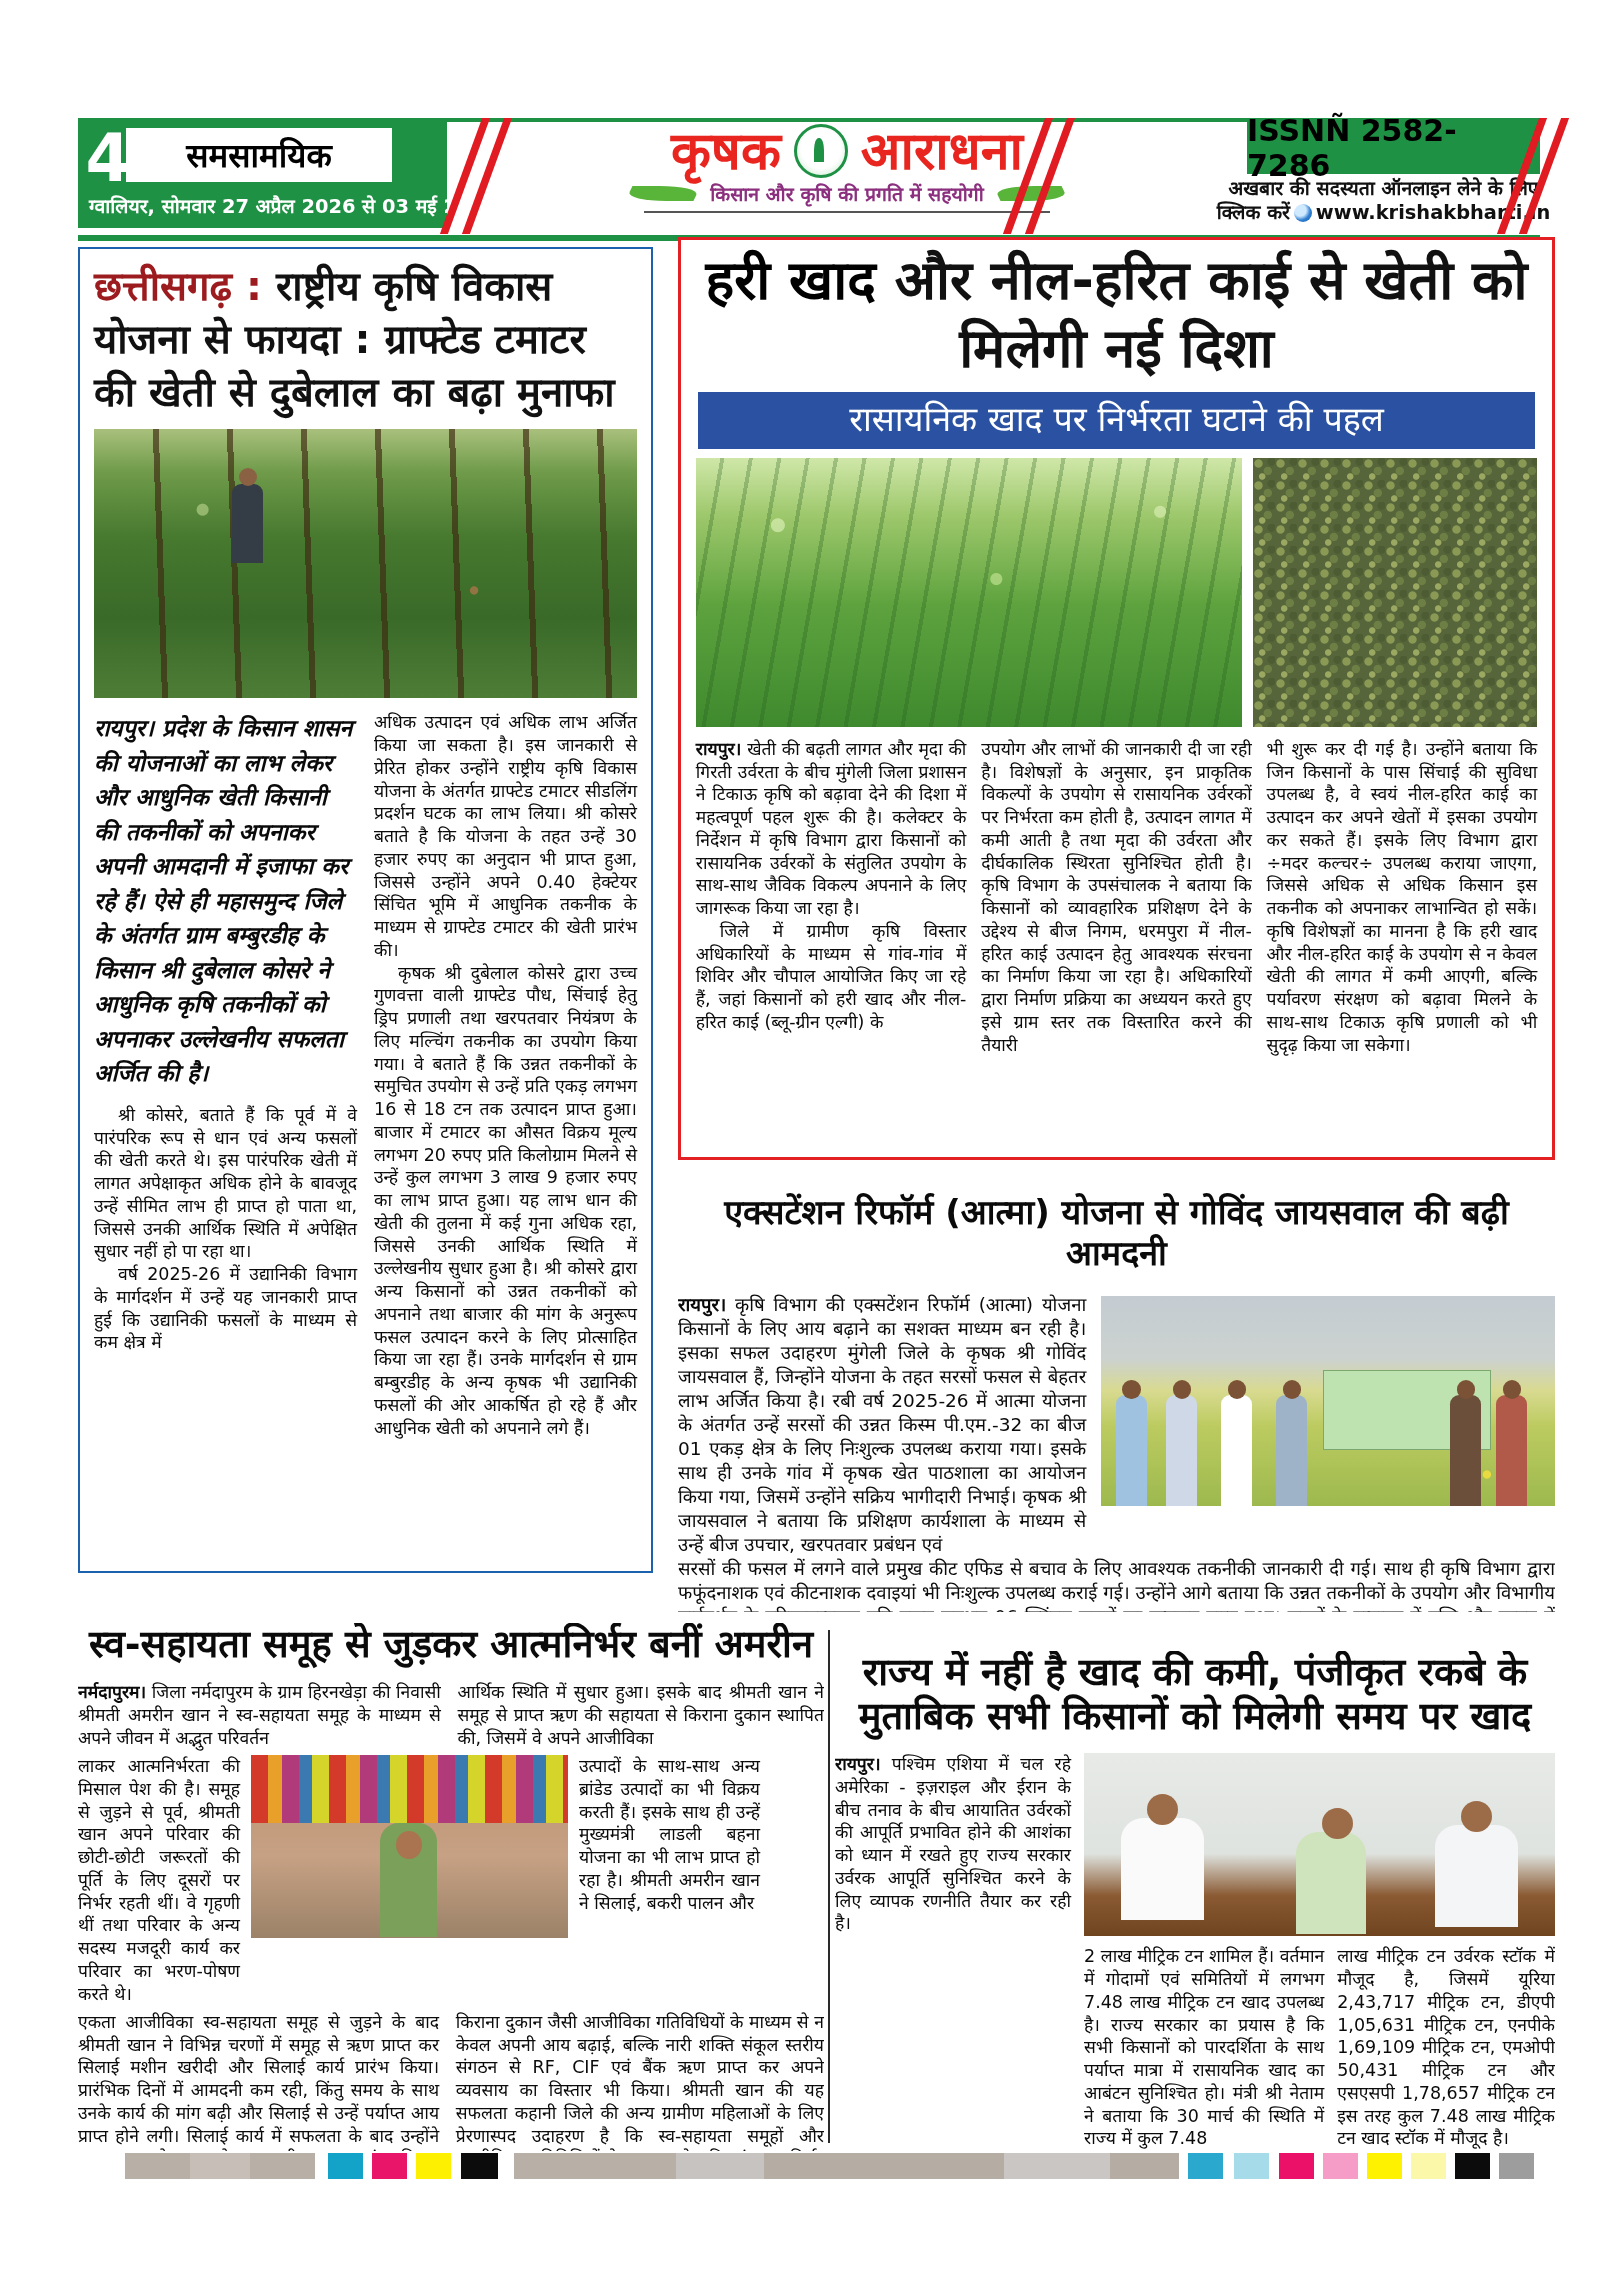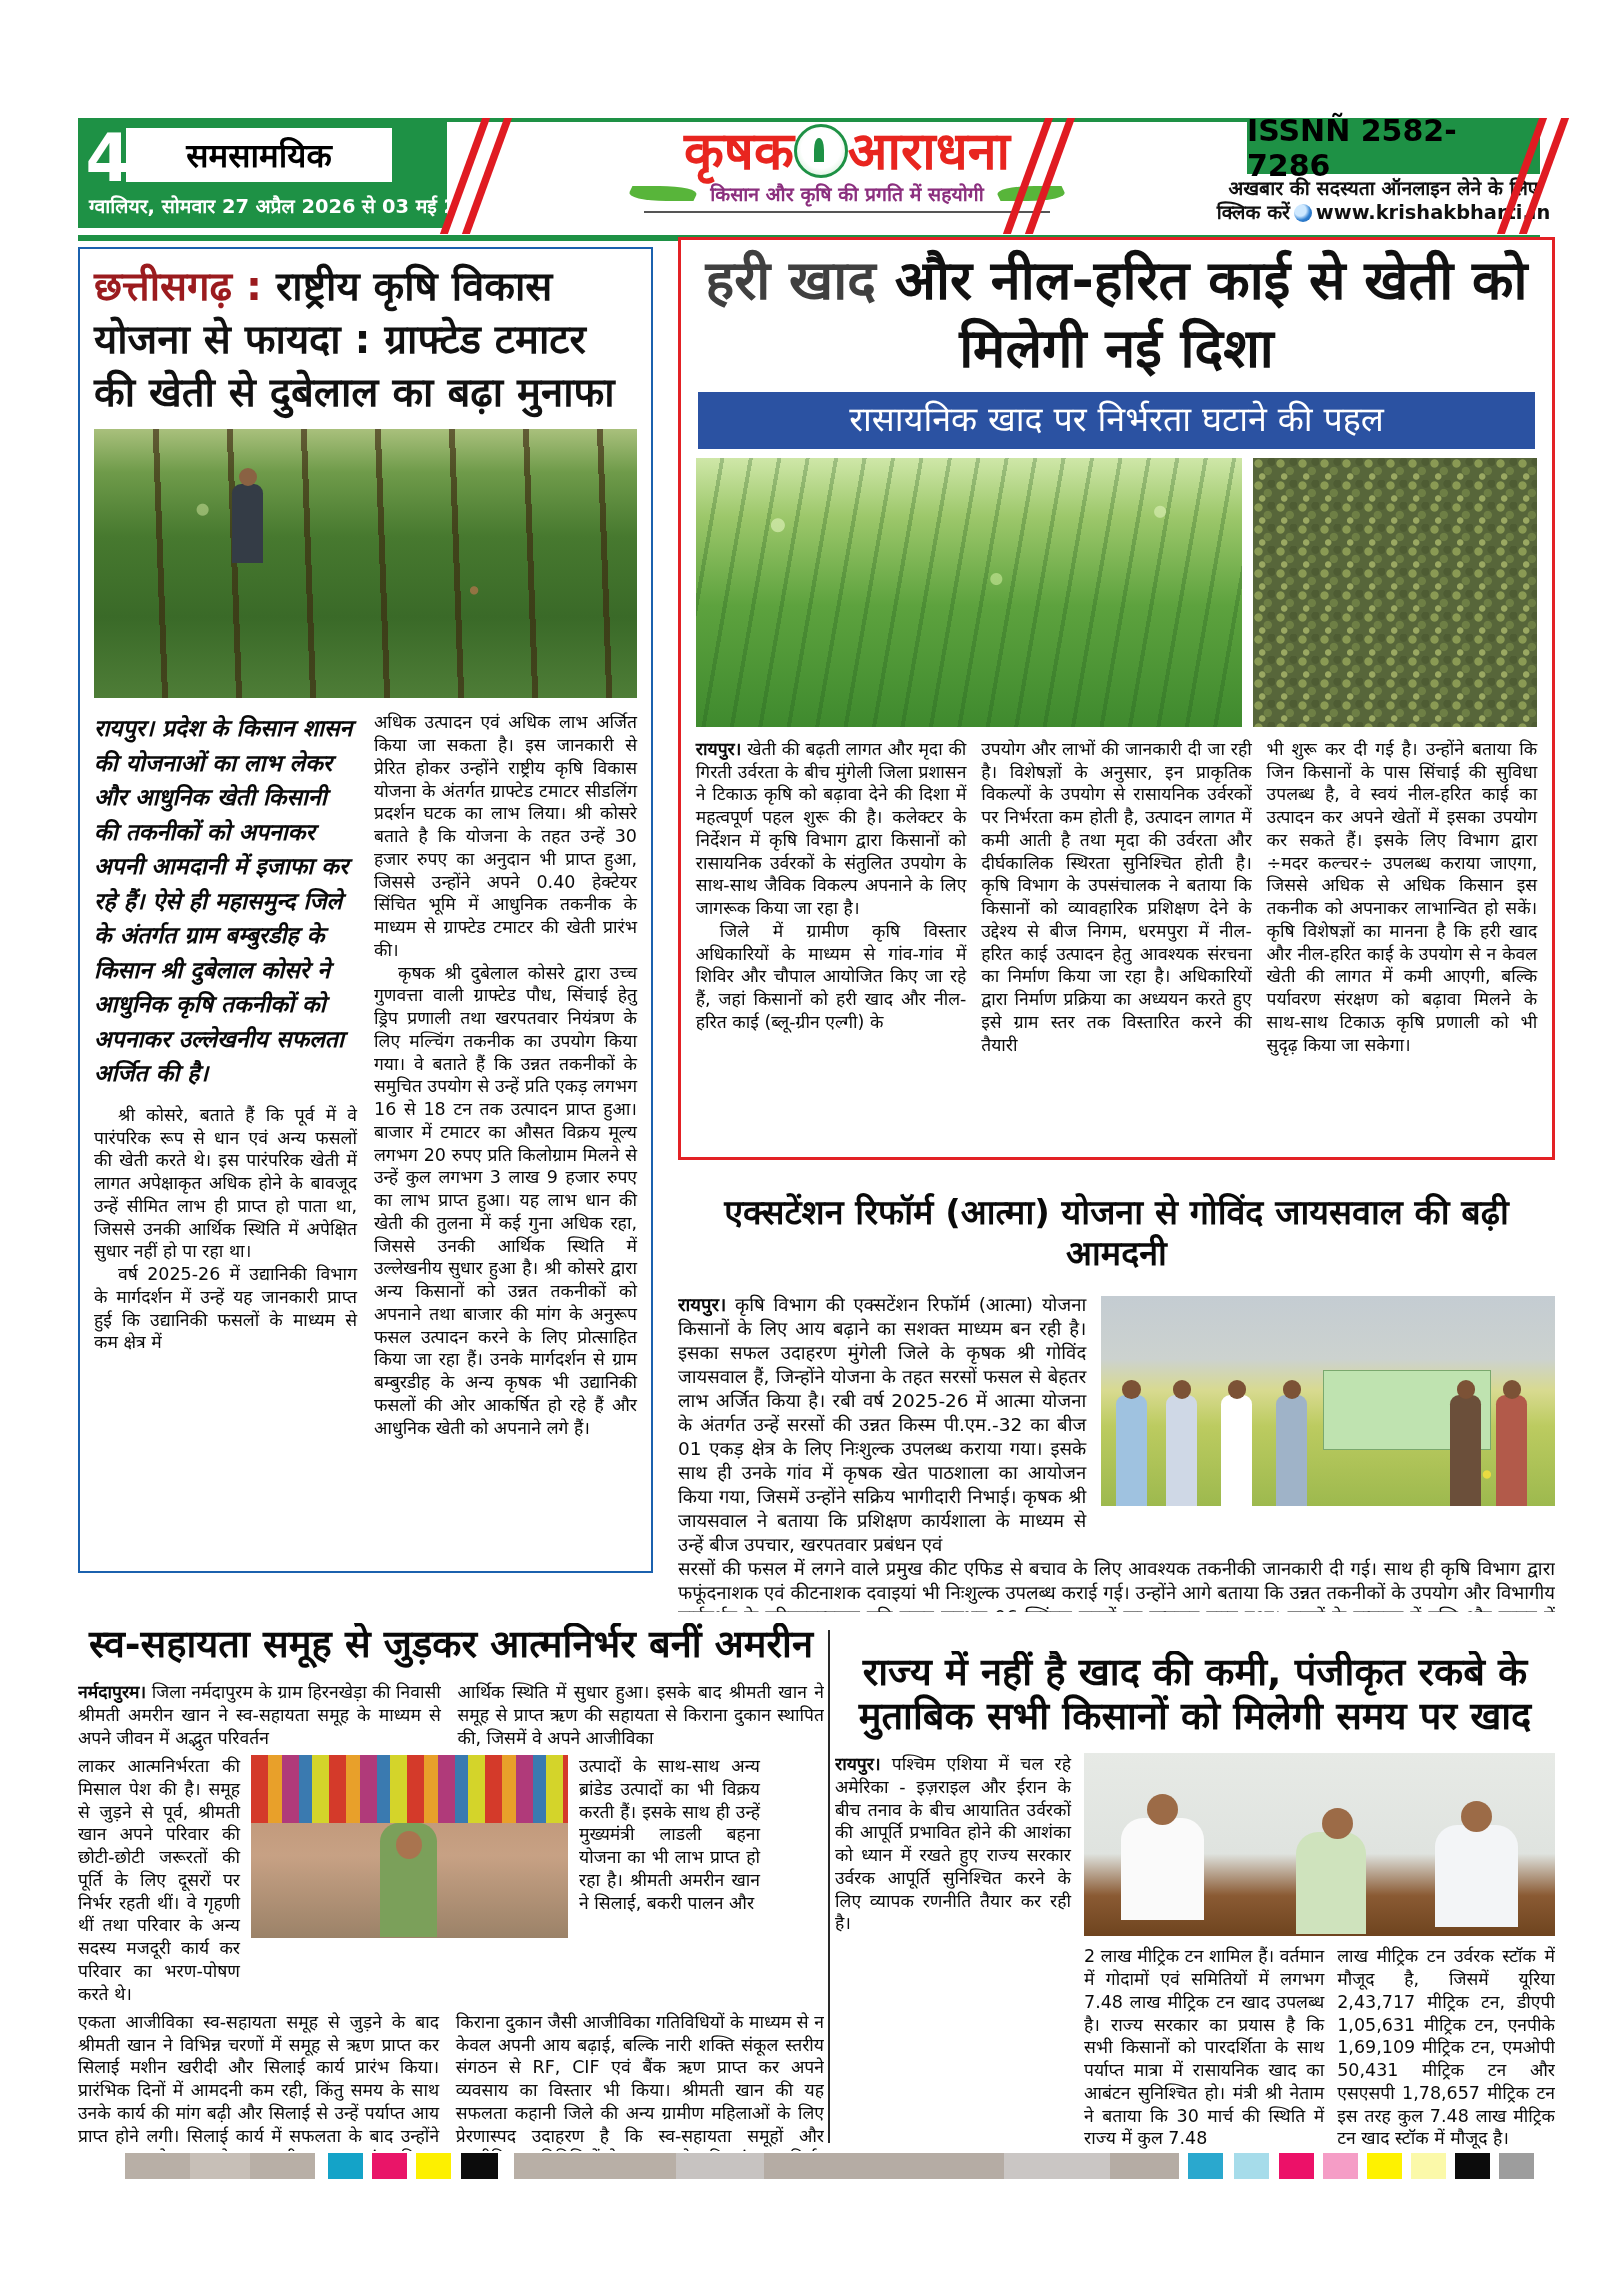--- a/index.html
+++ b/index.html
@@ -12,21 +12,21 @@
 
   
   .hdr{left:78px;top:118px;width:1462px;height:113px;background:#fff;
        border-top:4.6px solid #1e9145;border-bottom:6.5px solid #1e9145;}
   .hdr-left{position:absolute;left:0;top:0;width:369px;height:106px;background:#1e9145;}
   .hdr-num{position:absolute;left:7.4px;top:3.7px;font-size:65px;font-weight:bold;color:#fff;line-height:1;}
   .hdr-section-box{position:absolute;left:48px;top:5.5px;width:266px;height:54px;background:#fff;
        display:flex;align-items:center;justify-content:center;font-size:33px;font-weight:bold;color:#000;}
   .hdr-date{position:absolute;left:11px;top:70px;width:356px;color:#fff;font-size:19.4px;font-weight:bold;white-space:nowrap;}
   .hdr-center{position:absolute;left:369px;top:0;width:800px;height:106px;background:#fff;text-align:center;}
-  .logo-line{margin-top:1.8px;display:flex;align-items:center;justify-content:center;gap:0;}
+  .logo-line{margin-top:1.8px;display:flex;align-items:center;justify-content:center;gap:13px;}
   .logo-word{font-size:52px;font-weight:900;color:#e8251f;line-height:1.05;}
   .emblem{width:48px;height:48px;border-radius:50%;border:3.7px solid #1e9145;
           background:radial-gradient(circle at 50% 45%, #ffffff 55%, #bfe6c4 100%);position:relative;}
   .emblem::after{content:"";position:absolute;left:17.5px;top:11px;width:9.2px;height:24px;background:#1e9145;
           border-radius:50% 50% 0 0;}
   .tag-row{display:flex;align-items:center;justify-content:center;gap:13px;margin-top:1.8px;}
   .leaf{width:68px;height:14.8px;background:#58b53a;border-radius:0 60% 0 60%;transform:skewX(-25deg);}
   .leaf.r{transform:skewX(25deg) scaleX(-1);}
   .tagline{font-size:19.4px;font-weight:bold;color:#8b2f7e;}
   .tag-rule{width:406px;height:1.8px;background:#555;margin:3.7px auto 0;}
@@ -55,21 +55,21 @@
   .photo-tomato .farmer::before{content:"";position:absolute;left:6.5px;top:-16.6px;width:18.5px;height:18.5px;border-radius:50%;background:#8a6243;}
   .cols2{display:flex;gap:17px;margin-top:1.8px;}
   .cols2 > div{flex:1;min-width:0;}
   .intro{font-size:23px;line-height:1.5;font-weight:bold;font-style:italic;text-align:left;}
   .body-text{font-size:17.5px;line-height:1.3;}
 
   
   .art-right{left:678px;top:237px;width:877px;height:923px;border:3.7px solid #e32125;background:#fff;
              padding:7.4px 14.8px;box-sizing:border-box;overflow:hidden;}
   .hl-right{text-align:center;font-size:54px;font-weight:800;line-height:1.25;color:#111;}
-  .hl-green{color:#404040;}
+  .hl-green{color:#000000;}
   .subhead-bar{margin:9.2px 1.8px 9.2px;background:#2b52a2;color:#fff;text-align:center;
                font-size:34px;font-weight:500;padding:3.7px 0 7.4px;}
   .photo-row{display:flex;gap:11px;}
   .photo-dhaincha{width:546px;height:269px;position:relative;overflow:hidden;
      background:
        radial-gradient(circle at 15% 25%, rgba(235,250,200,.55) 0 6.5px, transparent 7.4px),
        radial-gradient(circle at 55% 45%, rgba(220,245,170,.5) 0 5.5px, transparent 6.5px),
        radial-gradient(circle at 85% 20%, rgba(235,250,200,.5) 0 5.5px, transparent 6.5px),
        repeating-linear-gradient(100deg, rgba(255,255,255,0) 0 24px, rgba(35,90,30,.28) 24px 28px),
        linear-gradient(180deg,#cfe7a8 0%,#9cc76a 22%,#5da23e 55%,#3f8a2e 100%);}

